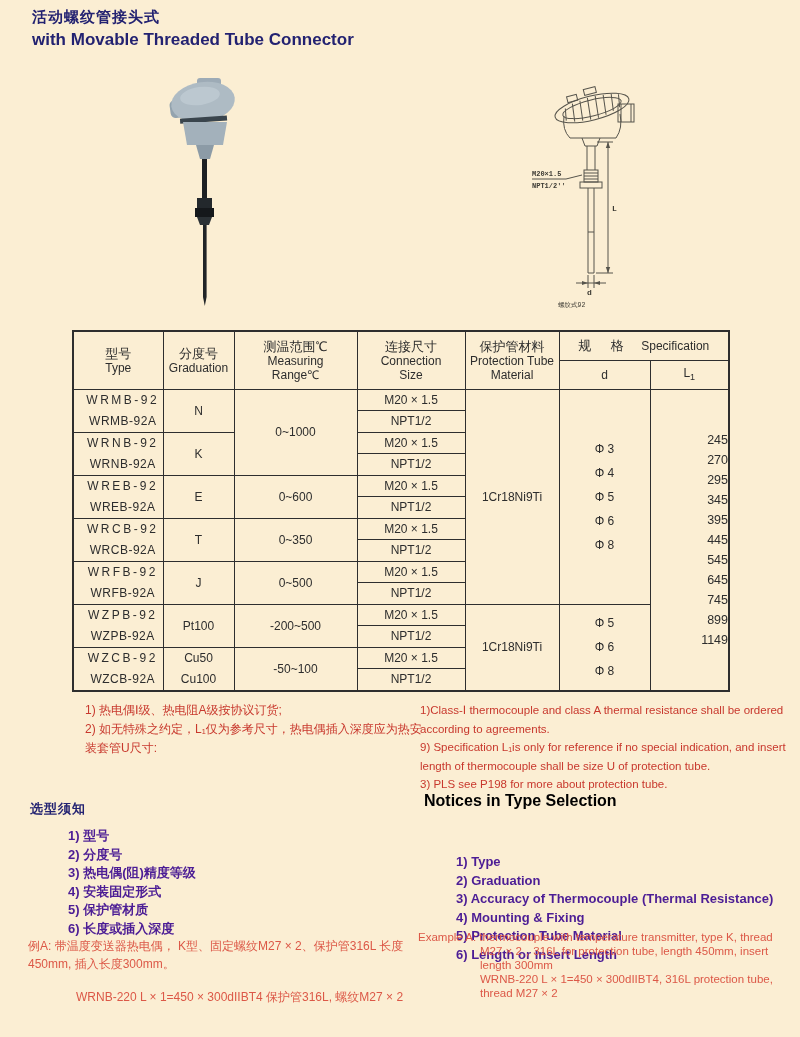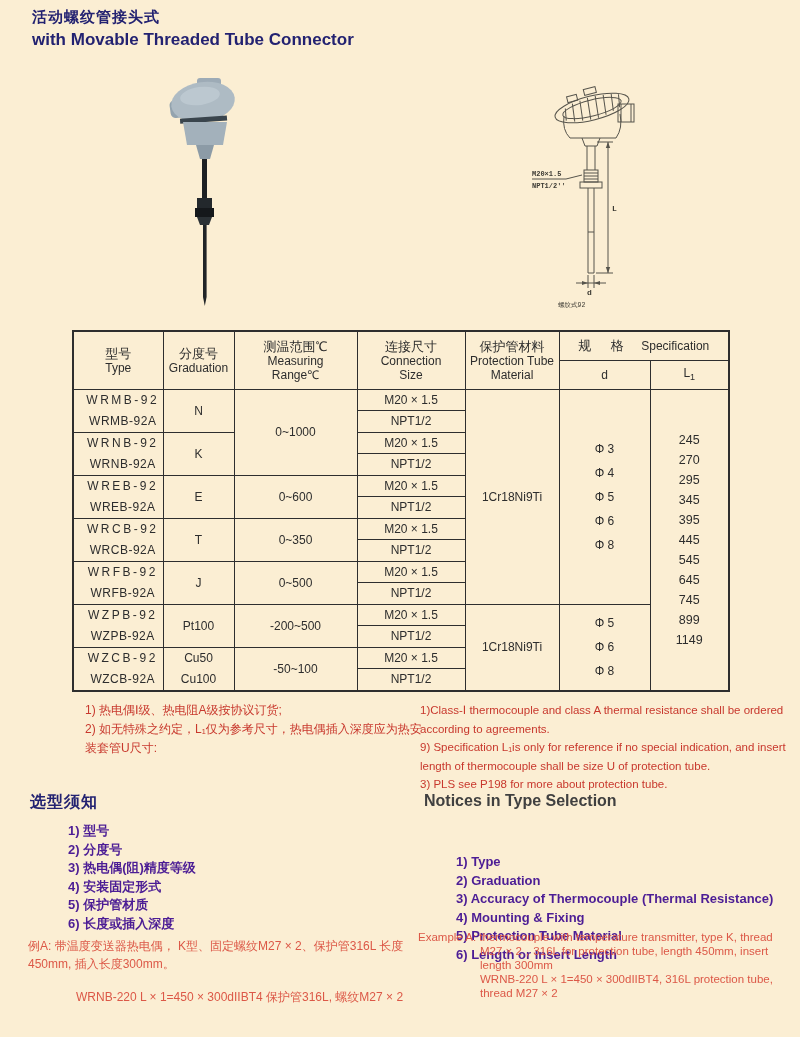--- a/index.html
+++ b/index.html
@@ -32,31 +32,31 @@
   thead .hdr-en { font-size:12px; line-height:14px; }
   .spec-zh { font-size:13px; letter-spacing:8px; margin-right:6px; }
   .spec-en { font-size:12px; }
   .sub-l sub { font-size:9px; }
   tbody tr { height:21px; }
   td.type { text-align:center; padding-left:9px; }
   td.type .t1 { letter-spacing:2.5px; height:21px; line-height:21px; }
   td.type .t2 { letter-spacing:0.5px; height:21px; line-height:21px; }
   td.grad div { height:21px; line-height:21px; }
   td.dcol div { line-height:24px; }
-  td.lcol div { line-height:20px; font-size:12.5px; }
+  td.lcol div { line-height:20px; font-size:12.5px;text-align:right; }
 
   .notes-zh { position:absolute; left:85px; top:701px; width:340px;
     color:#c8382d; font-size:12px; line-height:19px; }
   .notes-en { position:absolute; left:420px; top:701px; width:378px;
     color:#c8382d; font-size:11.5px; line-height:18.5px; }
 
   .sel-zh { position:absolute; left:30px; top:792px; width:360px; }
   .sel-en { position:absolute; left:424px; top:792px; width:370px; }
-  .sel-heading-zh { font-size:16px; font-weight:bold; color:#232271; margin:0 0 9px 0; letter-spacing:1px; }
-  .sel-heading-en { font-size:16px; font-weight:bold; color:#404040; margin:0 0 7px 0; }
+  .sel-heading-zh { font-size:13px; font-weight:bold; color:#232271; margin:8px 0 9px 0; letter-spacing:1px; }
+  .sel-heading-en { font-size:16px; font-weight:bold; color:#000000; margin:0 0 7px 0; }
   .sel-list { list-style:none; margin:0; padding:0 0 0 38px; }
   .sel-en .sel-list { padding-left:32px;margin-top:43px; }
   .sel-list li { font-size:13px; line-height:18.5px; color:#4c1d95;font-weight:bold; }
 
   .example-zh { position:absolute; left:28px; top:938px; width:382px;
     color:#dc5847; font-size:12px; line-height:17.5px; }
   .example-zh .ex-cont { margin-left:48px;margin-top:16px; }
   .example-en { position:absolute; left:418px; top:930px; width:380px;
     color:#dc5847; font-size:11.5px; line-height:14px; }
   .example-en .ex-first { padding-left:62px; text-indent:-62px; }

